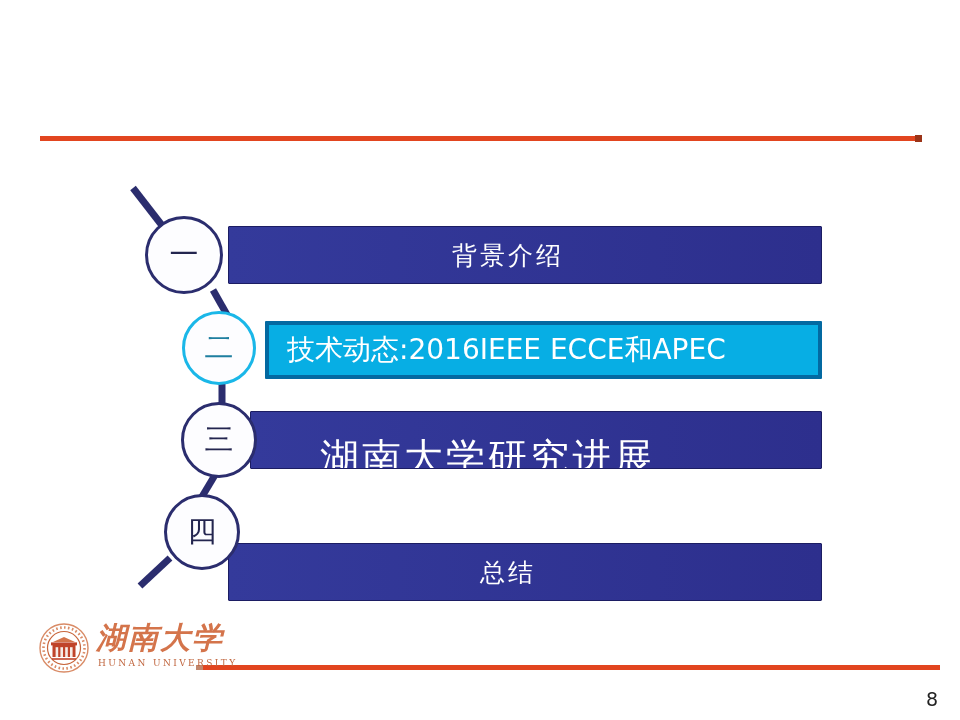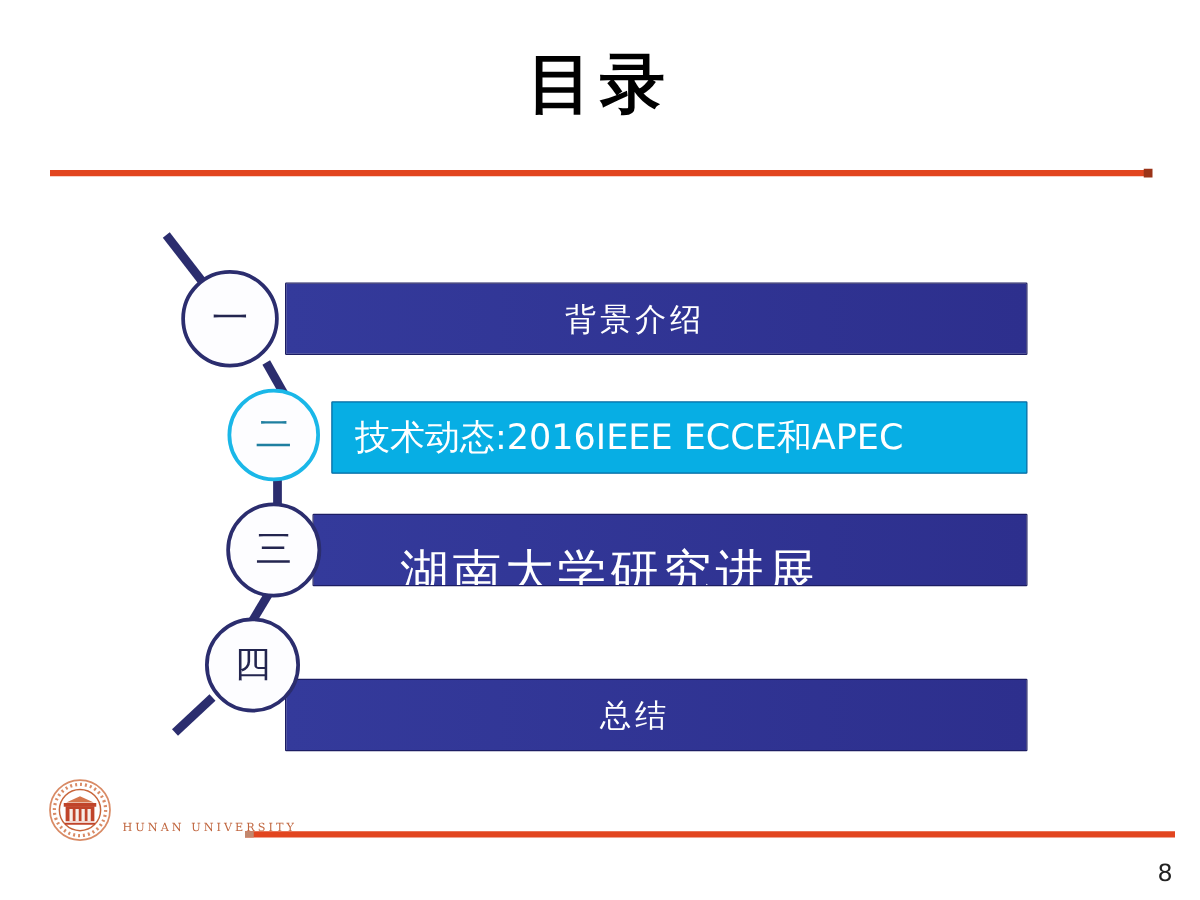--- a/index.html
+++ b/index.html
@@ -101,21 +101,21 @@
   .bar-label {
     white-space: nowrap;
   }
   .bar.navy {
     background: #2e3192;
     background: linear-gradient(90deg, #343a9b 0%, #2d2f8d 100%);
     border: 1px solid #1c1d63;
   }
   .bar.cyan {
     background: #07aee4;
-    border: 1px solid #0369a1;
+    border: 4px solid #0369a1;
   }
   .bar.center {
     justify-content: center;
   }
   .bar.center .bar-label {
     font-family: "DejaVu Serif", "Liberation Serif", serif;
     font-size: 25px;
     letter-spacing: 3px;
     padding-right: 34px;
   }
@@ -211,21 +211,20 @@
     font-size: 19px;
     color: #222222;
     line-height: 1;
   }
 </style>
 </head>
 <body>
 
 <div id="slide">
 
-  <div class="slide-title">目录</div>
 
   <div class="rule rule-top">
     <span class="cap"></span>
   </div>
 
   <div class="spine">
     <svg width="180" height="410" viewBox="0 0 180 410" xmlns="http://www.w3.org/2000/svg">
 
       <line x1="23" y1="8" x2="54" y2="48" stroke="#2b2d6e" stroke-width="7" stroke-linecap="butt"></line>
 
@@ -293,18 +292,19 @@
         <rect x="14.5" y="23" width="23" height="12" fill="#c0442a"></rect>
         <rect x="17.6" y="25.2" width="2.6" height="9.8" fill="#f6ece6"></rect>
         <rect x="22.4" y="25.2" width="2.6" height="9.8" fill="#f6ece6"></rect>
         <rect x="27.2" y="25.2" width="2.6" height="9.8" fill="#f6ece6"></rect>
         <rect x="32" y="25.2" width="2.6" height="9.8" fill="#f6ece6"></rect>
         <rect x="13" y="20.4" width="26" height="3" fill="#c0442a"></rect>
         <path d="M15 20 L26 15 L37 20 Z" fill="#d4744b"></path>
         <path d="M14 37 L38 37" stroke="#c0442a" stroke-width="1.6"></path>
       </svg>
     </div>
+    <div class="logo-cn">湖南大学</div>
     <div class="logo-en">HUNAN UNIVERSITY</div>
   </div>
 
   <div class="page-num">8</div>
 
 </div>
 
 </body></html>

